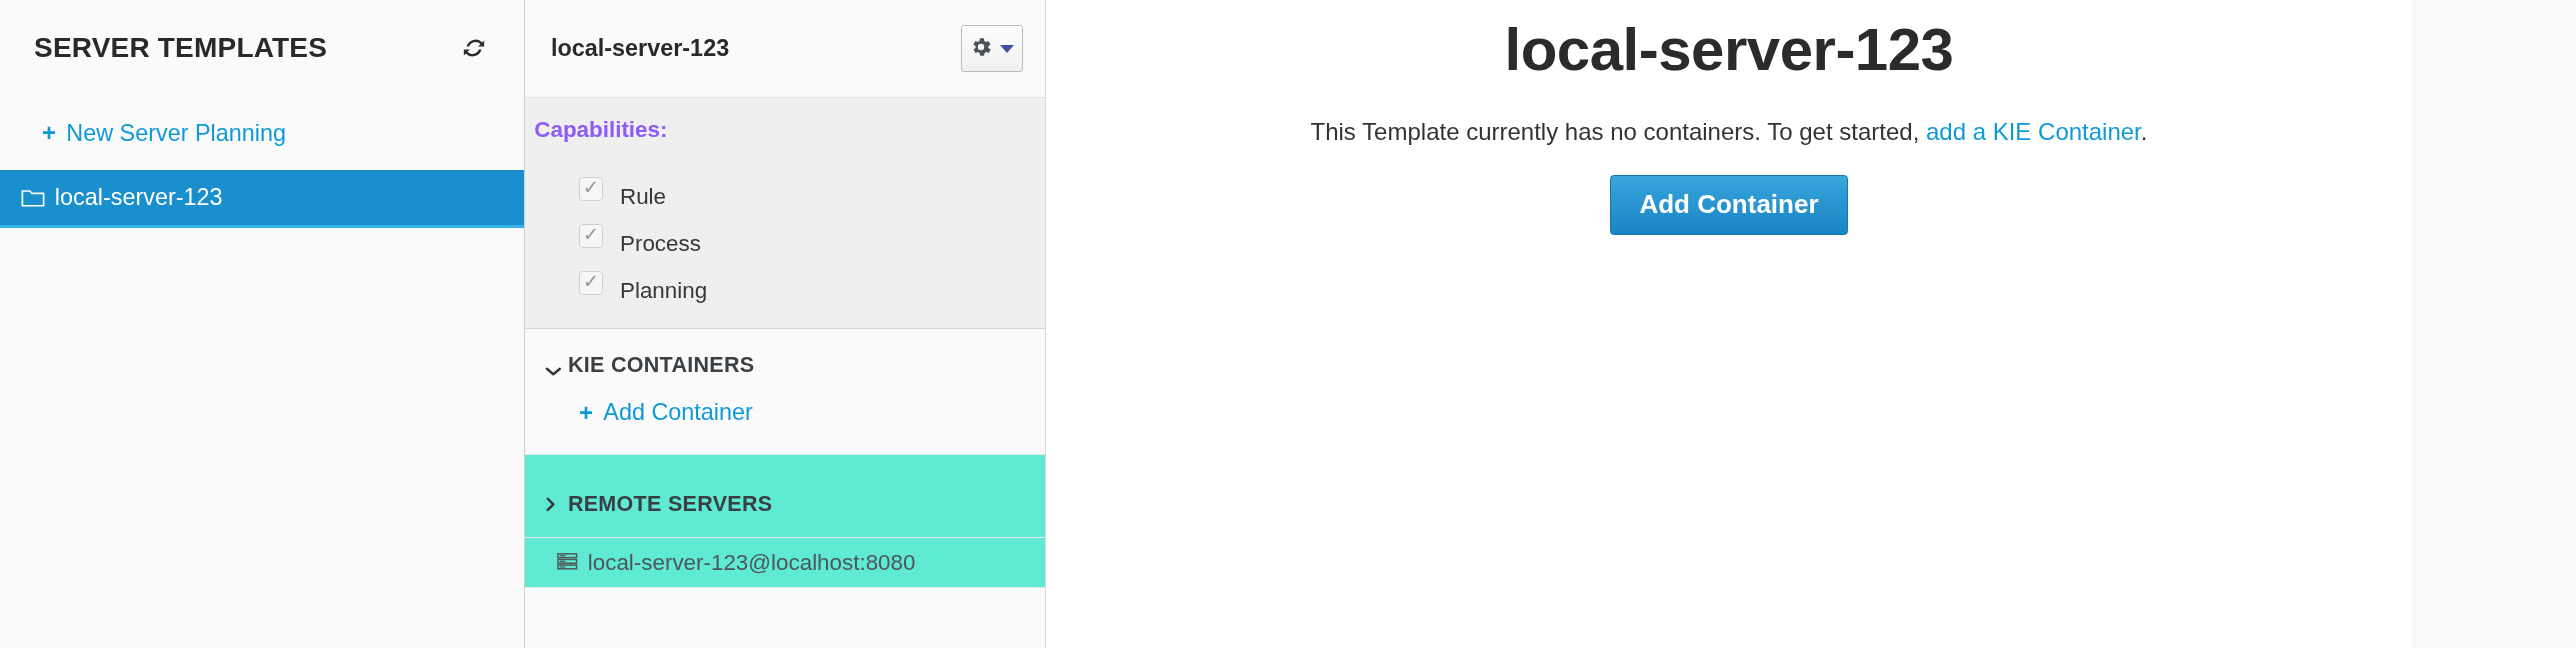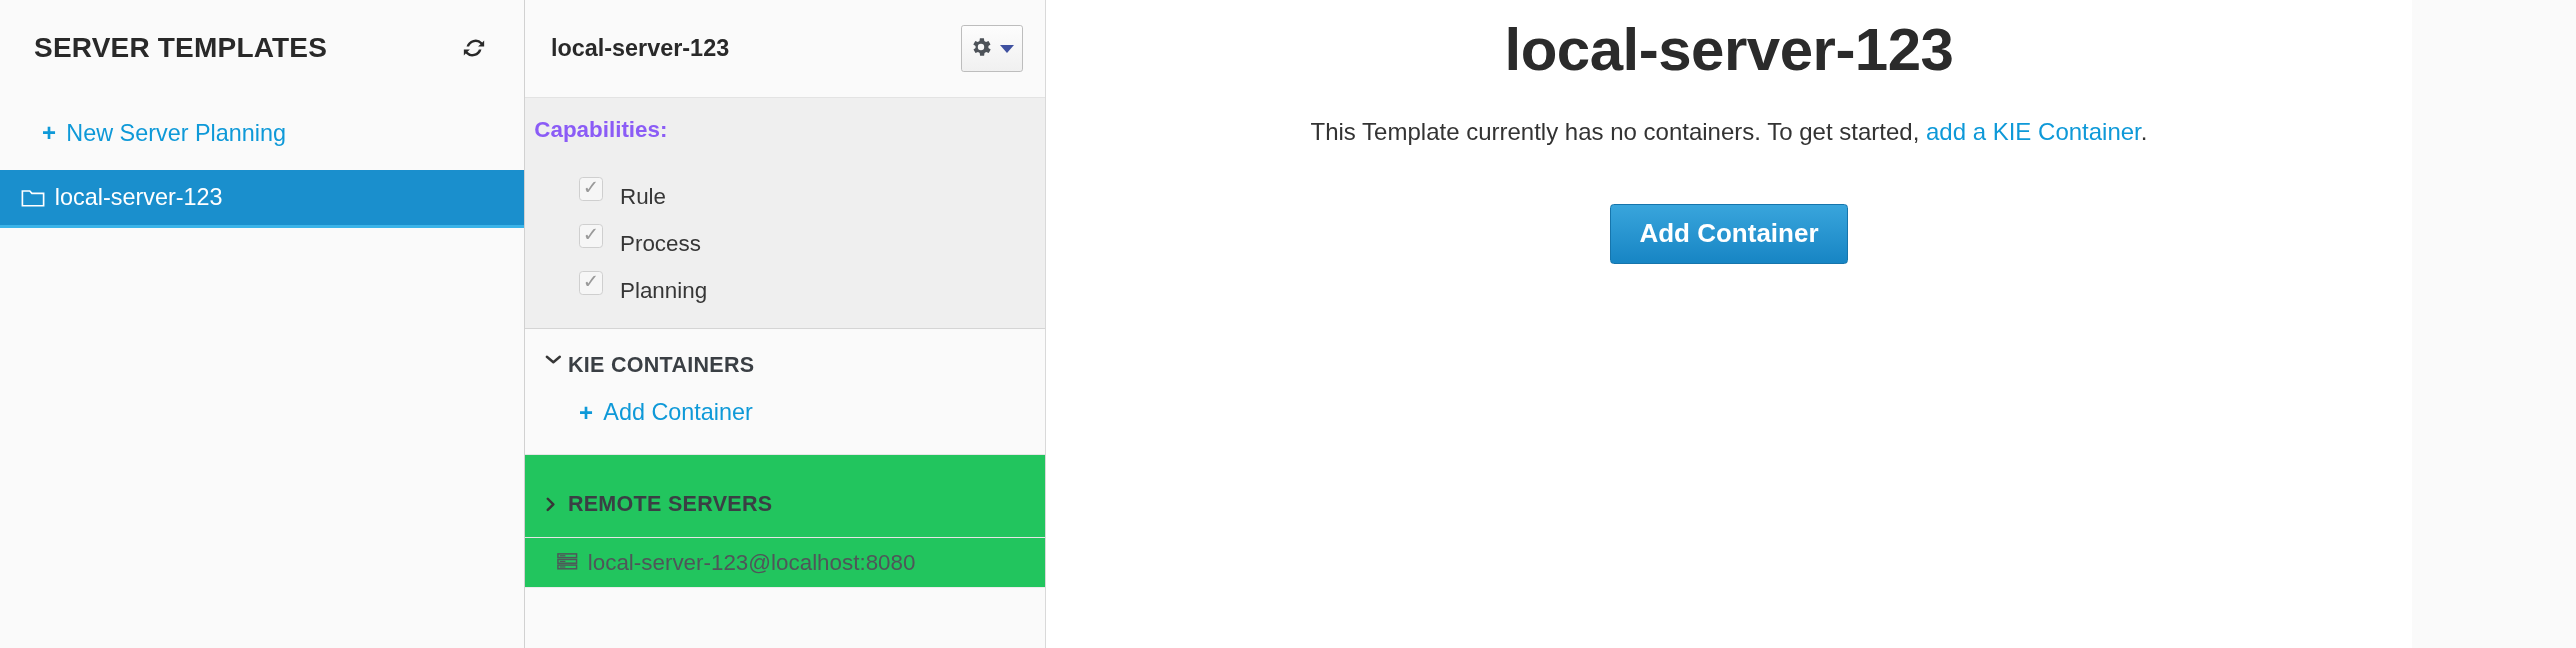--- a/index.html
+++ b/index.html
@@ -191,21 +191,21 @@
     white-space: nowrap;
     margin-top: 16px;
   }
 
   .section-block {
     border-bottom: 1.9px solid #e6e6e6;
     background: #fafafa;
   }
   .section-head {
     display: flex;
-    align-items: flex-start;
+    align-items: flex-end;
     padding: 24px 0 20.5px 18.7px;
     box-sizing: border-box;
     cursor: pointer;
   }
   .section-caret {
     width: 20.5px;
     font-size: 22.4px;
     color: #363636;
     font-weight: bold;
     display: inline-flex;
@@ -221,21 +221,21 @@
     white-space: nowrap;
   }
   .section-body {
     padding: 0 0 28px 0;
   }
   .add-container-link {
     padding-left: 54px;
     font-size: 22.4px;
   }
   .remote-block {
-    background: #22c55e;
+    background: #5eead4;
   }
   .remote-head {
     padding: 37px 0 20.5px 18.7px;
     border-bottom: 1.9px solid #e6e6e6;
     display: flex;
     align-items: center;
     cursor: pointer;
   }
   .remote-row {
     display: flex;
@@ -265,21 +265,21 @@
     font-size: 60px;
     font-weight: bold;
     color: #2b2b2b;
     letter-spacing: -0.5px;
     margin: 0 0 35px 0;
     line-height: 1.1;
   }
   .content-sub {
     font-size: 24px;
     color: #333333;
-    margin-bottom: 58px;
+    margin-bottom: 29px;
   }
   .content-sub a {
     color: #0e99d8;
     text-decoration: none;
     cursor: pointer;
   }
   .btn-primary {
     display: inline-block;
     background: linear-gradient(to bottom, #39a5dc 0%, #1785c4 100%);
     border: 1.9px solid #1675ac;

